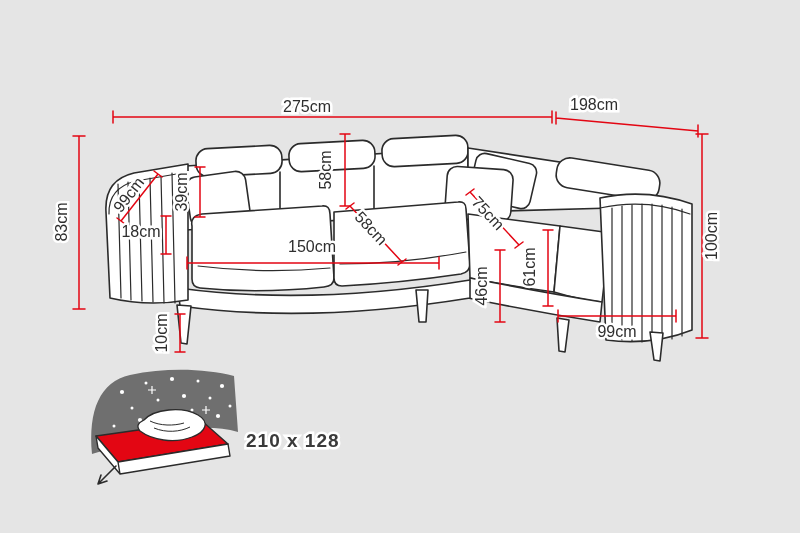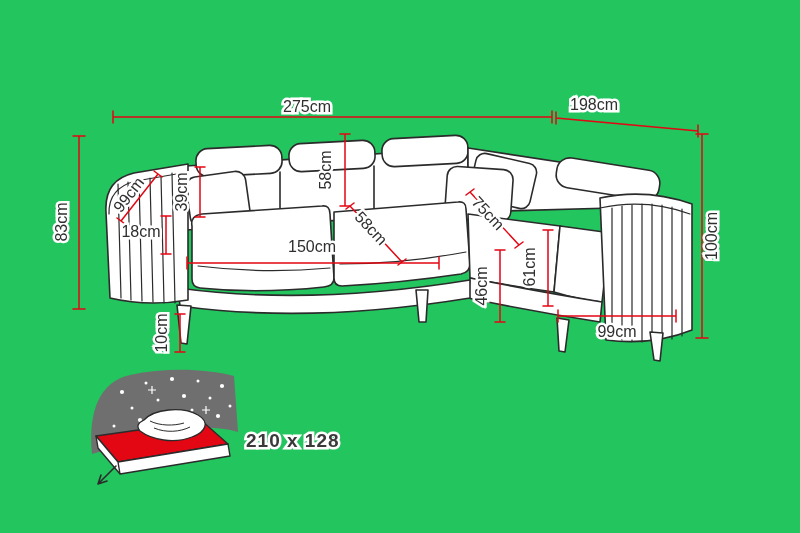--- a/index.html
+++ b/index.html
@@ -1,16 +1,16 @@
 <!DOCTYPE html>
 <html><head>
 <meta charset="utf-8">
 <style>
   html,body{margin:0;padding:0;background:#ffffff;}
-  .canvas{position:relative;width:800px;height:533px;background:#22c55e;overflow:hidden;}
+  .canvas{position:relative;width:800px;height:533px;background:#e5e5e5;overflow:hidden;}
   svg{display:block;}
   .sofa-stroke{stroke:#2b2b2b;fill:#ffffff;stroke-width:1.6;stroke-linejoin:round;stroke-linecap:round;}
   .sofa-line{stroke:#2b2b2b;fill:none;stroke-width:1.2;stroke-linejoin:round;stroke-linecap:round;}
   .dim{stroke:#e30613;fill:none;stroke-width:1.5;stroke-linecap:round;}
   .dim-label{font-family:"Liberation Sans",sans-serif;font-size:16px;fill:#2f2f2f;
              paint-order:stroke;stroke:#ffffff;stroke-width:5px;}
   .bed-label{font-family:"Liberation Sans",sans-serif;font-size:19px;font-weight:700;fill:#3a3a3a;letter-spacing:1px;
              paint-order:stroke;stroke:#ffffff;stroke-width:5px;}
 </style>
 </head>

